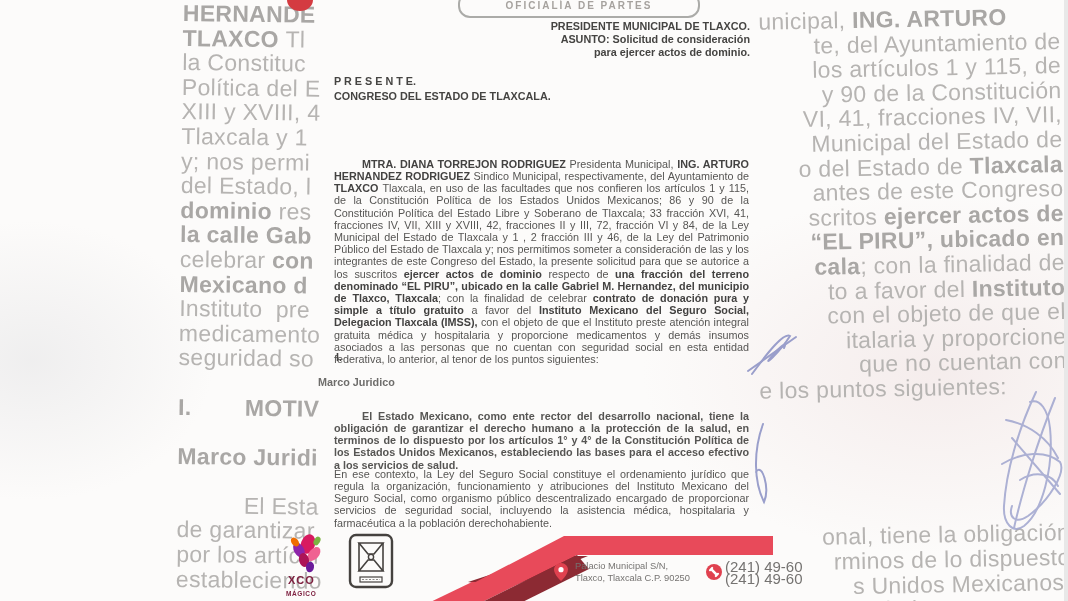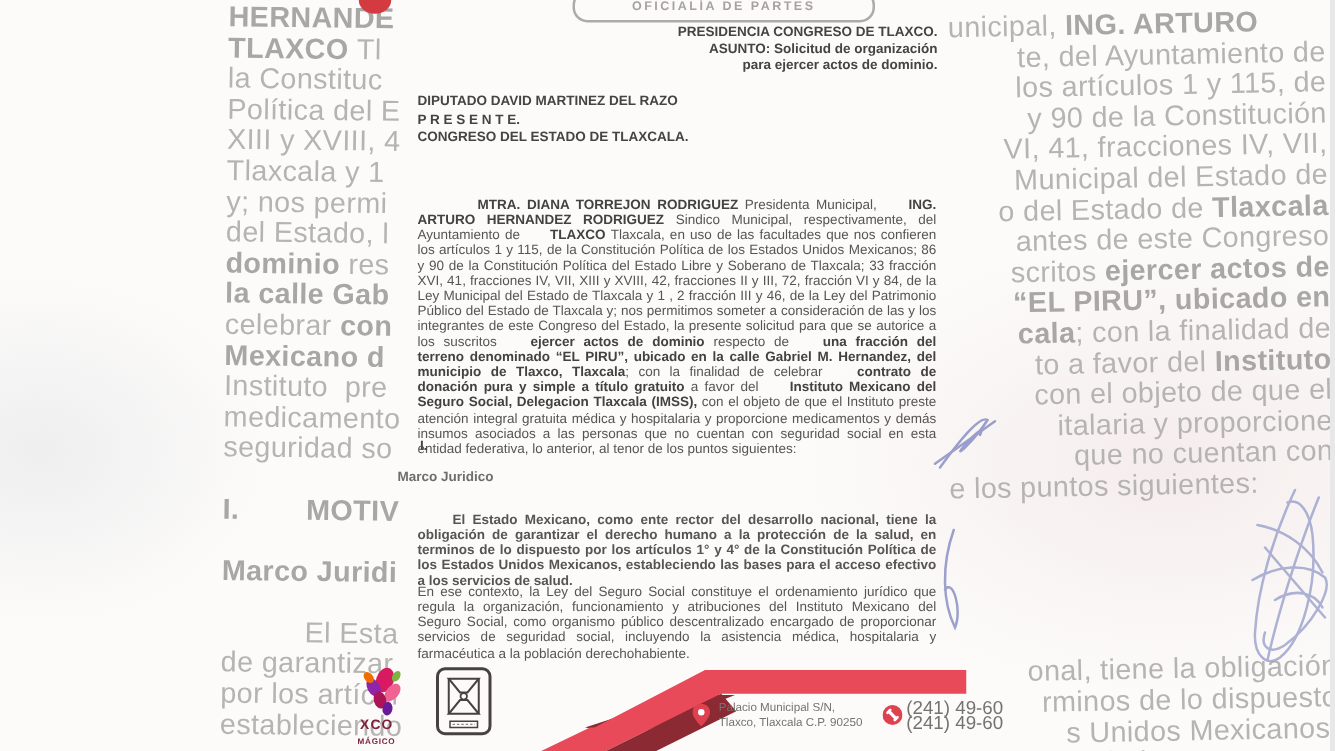--- a/index.html
+++ b/index.html
@@ -20,21 +20,21 @@
   
   .letter{position:absolute;left:292px;top:-10px;width:482px;height:640px;color:#504f4d;}
   .stamp{position:absolute;left:166px;top:2px;width:238px;height:22px;border:2px solid #ababa8;
          border-radius:12px;display:flex;align-items:center;justify-content:center;}
   .stamp span{font-size:10px;font-weight:bold;letter-spacing:2px;color:#a6a29e;}
   .hdr{position:absolute;right:24px;top:30px;text-align:right;font-size:10.8px;font-weight:bold;
        line-height:12.8px;color:#454442;}
   .recipient{position:absolute;left:42px;top:84px;font-size:10.8px;font-weight:bold;line-height:14.6px;color:#454442;}
   .para{position:absolute;left:42px;width:415px;font-size:10.8px;line-height:12.2px;
         text-align:justify;color:#565553;}
-  .para .b,.bold{font-weight:bold;color:#434241;margin-left:20px;}
+  .para .b,.bold{font-weight:bold;color:#434241;}
   .p1{top:157px;text-indent:28px;}
   .p2{top:409px;text-indent:28px;font-weight:bold;}
   .p3{top:467px;}
   .heading{position:absolute;left:44px;top:361px;font-size:10.8px;font-weight:bold;color:#454442;display:flex;}
   .heading .num{width:44px;}
   .marco{position:absolute;left:26px;top:386px;font-size:10.8px;font-weight:bold;color:#6e6d6b;}
   
   .addr{position:absolute;left:283px;top:571px;font-size:9.3px;line-height:11.6px;color:#757371;}
   .rfc{position:absolute;left:283px;top:598px;font-size:9.3px;color:#757371;margin-top:40px;}
   .phones{position:absolute;left:433px;top:571px;font-size:15px;line-height:11.6px;color:#757371;white-space:nowrap;}
@@ -105,27 +105,26 @@
       <div class="ln"><span>e salud.</span><span>                      </span></div>
     </div>
 
   <div class="letter">
 
     <div class="stamp">
       <span>OFICIALÍA DE PARTES</span>
     </div>
 
     <div class="hdr">
-        <div class="ln">PRESIDENCIA CONGRESO DE TLAXCO.</div>
-        <div class="ln">ASUNTO: Solicitud de organización</div>
+        <div class="ln">PRESIDENTE MUNICIPAL DE TLAXCO.</div>
+        <div class="ln">ASUNTO: Solicitud de consideración</div>
         <div class="ln">para ejercer actos de dominio.</div>
       </div>
 
     <div class="recipient">
-        <div class="ln">DIPUTADO DAVID MARTINEZ DEL RAZO</div>
         <div class="ln">P R E S E N T E.</div>
         <div class="ln">CONGRESO DEL ESTADO DE TLAXCALA.</div>
       </div>
 
     <p class="para p1"><span class="b">MTRA. DIANA TORREJON RODRIGUEZ </span><span>Presidenta Municipal, </span><span class="b">ING. ARTURO HERNANDEZ RODRIGUEZ </span><span>Sindico Municipal, respectivamente, del Ayuntamiento de </span><span class="b">TLAXCO </span><span>Tlaxcala, en uso de las facultades que nos confieren los artículos 1 y 115, de la Constitución Política de los Estados Unidos Mexicanos; 86 y 90 de la Constitución Política del Estado Libre y Soberano de Tlaxcala; 33 fracción XVI, 41, fracciones IV, VII, XIII y XVIII, 42, fracciones II y III, 72, fracción VI y 84, de la Ley Municipal del Estado de Tlaxcala y 1 , 2 fracción III y 46, de la Ley del Patrimonio Público del Estado de Tlaxcala y; nos permitimos someter a consideración de las y los integrantes de este Congreso del Estado, la presente solicitud para que se autorice a los suscritos </span><span class="b">ejercer actos de dominio </span><span>respecto de </span><span class="b">una fracción del terreno denominado “EL PIRU”, ubicado en la calle Gabriel M. Hernandez, del municipio de Tlaxco, Tlaxcala</span><span>; con la finalidad de celebrar </span><span class="b">contrato de donación pura y simple a título gratuito </span><span>a favor del </span><span class="b">Instituto Mexicano del Seguro Social, Delegacion Tlaxcala (IMSS), </span><span>con el objeto de que el Instituto preste atención integral gratuita médica y hospitalaria y proporcione medicamentos y demás insumos asociados a las personas que no cuentan con seguridad social en esta entidad federativa, lo anterior, al tenor de los puntos siguientes:</span></p>
 
     <div class="heading">
       <span class="num">I.</span>
     </div>
 

